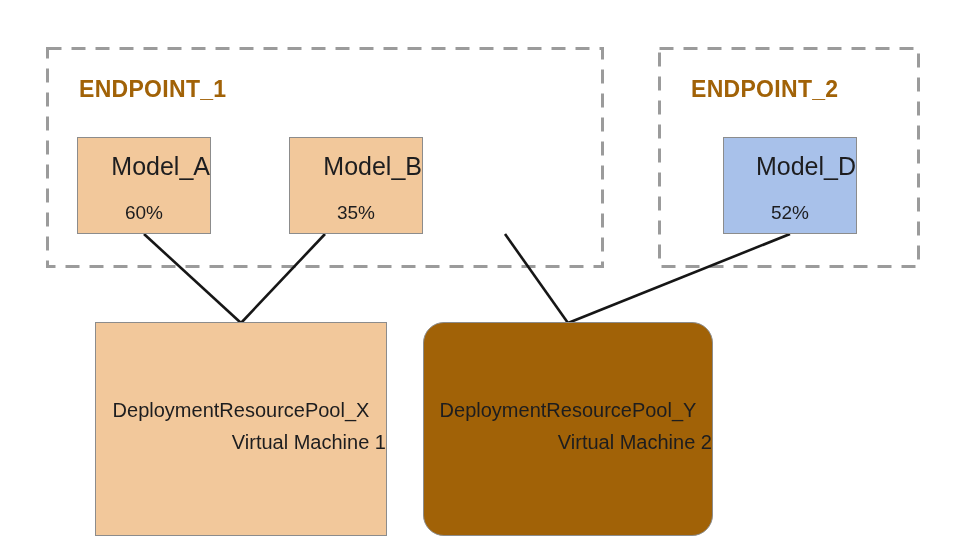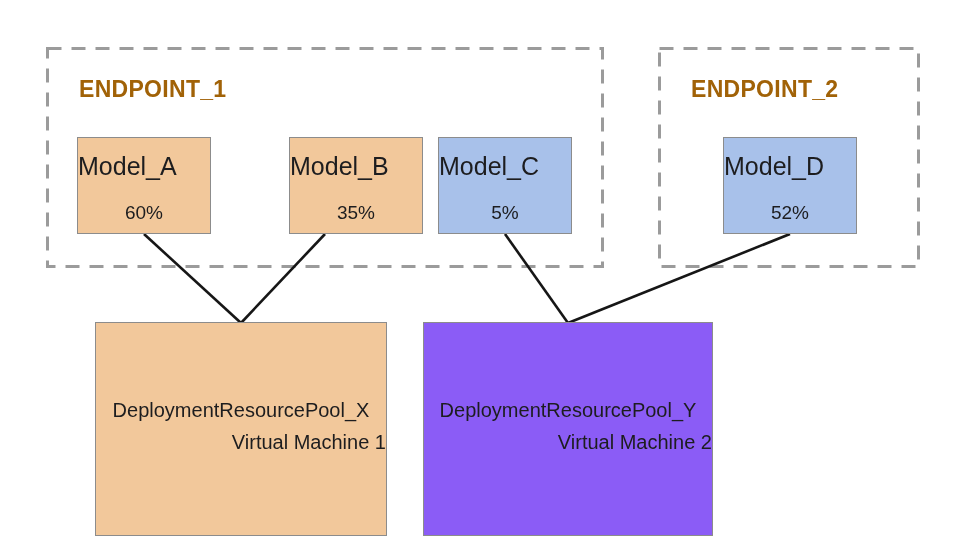--- a/index.html
+++ b/index.html
@@ -12,21 +12,21 @@
   .overlay rect{fill:none;stroke:var(--dashed-border,#9b9b9b);stroke-width:3;stroke-dasharray:14 10;}
   .endpoint{position:absolute;box-sizing:border-box;}
   #ep1{left:46px;top:47px;width:558px;height:221px;}
   #ep2{left:658px;top:47px;width:262px;height:221px;}
   .ep-title{position:absolute;left:33px;top:29px;font-size:23px;font-weight:bold;letter-spacing:.3px;color:#a16207;}
   .model{
     position:absolute;top:137px;width:134px;height:97px;box-sizing:border-box;
     border:1.5px solid var(--box-border,#8c8c8c);
   }
   #mA{left:77px;} #mB{left:258px;} #mC{left:438px;} #mD{left:723px;}
-  .model-name{margin-top:14px;text-align:left;font-size:25px;}
+  .model-name{margin-top:14px;text-align:right;font-size:25px;}
   .model-pct{position:absolute;bottom:9px;left:0;width:100%;text-align:center;font-size:19px;}
   .pool{
     position:absolute;top:322px;height:214px;box-sizing:border-box;
     border:1.5px solid var(--box-border,#8c8c8c);
   }
   #poolX{left:95px;width:292px;} #poolY{left:423px;width:290px;}
   .pool-name{margin-top:76px;text-align:center;font-size:20px;}
   .pool-sub{margin-top:9px;text-align:right;font-size:20px;}
 </style>
 </head>
@@ -50,30 +50,26 @@
   </div>
 
   <div class="model" id="mA" style="background-color: rgb(242, 200, 155);">
     <div class="model-name">Model_A</div>
     <div class="model-pct">60%</div>
   </div>
   <div class="model" id="mB" style="background-color: rgb(242, 200, 155); margin-left: 31px;">
     <div class="model-name">Model_B</div>
     <div class="model-pct">35%</div>
   </div>
-  <div class="model" id="mC" style="background-color: rgb(168, 193, 234);">
-    <div class="model-name">Model_C</div>
-    <div class="model-pct">5%</div>
-  </div>
   <div class="model" id="mD" style="background-color: rgb(168, 193, 234);">
     <div class="model-name">Model_D</div>
     <div class="model-pct">52%</div>
   </div>
 
   <div class="pool" id="poolX" style="background-color: rgb(242, 200, 155);">
     <div class="pool-name">DeploymentResourcePool_X</div>
     <div class="pool-sub">Virtual Machine 1</div>
   </div>
-  <div class="pool" id="poolY" style="background-color: #8b5cf6;">
+  <div class="pool" id="poolY" style="background-color: #a16207; border-radius: 21px;">
     <div class="pool-name">DeploymentResourcePool_Y</div>
     <div class="pool-sub">Virtual Machine 2</div>
   </div>
 </div>
 
 </body></html>

